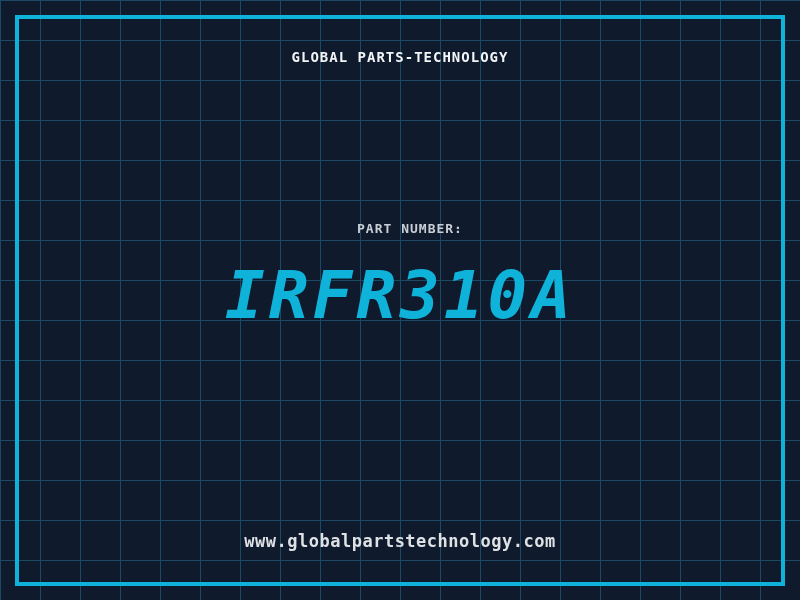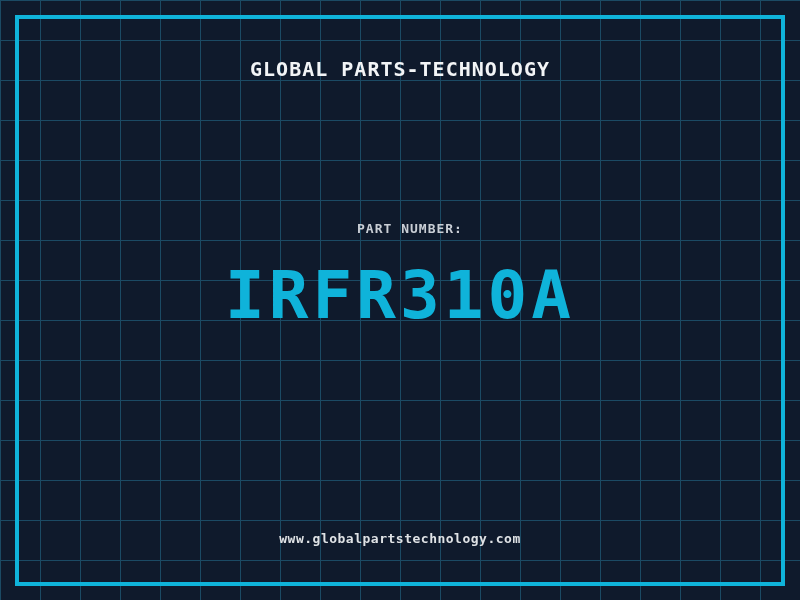--- a/index.html
+++ b/index.html
@@ -33,22 +33,22 @@
   }
   .text {
     position: absolute;
     left: 0;
     right: 0;
     text-align: center;
     white-space: nowrap;
     font-weight: bold;
   }
   .company {
-    top: 57px;
-    font-size: 20px;
+    top: 49px;
+    font-size: 14px;
     letter-spacing: 1px;
     color: var(--heading, #f2f4f6);
   }
   .subtitle {
     top: 81px;
     font-size: 13px;
     letter-spacing: 0.5px;
     color: var(--subtitle, #2fb4d6);
   }
   .part-label {
@@ -57,24 +57,25 @@
     letter-spacing: 1px;
     color: var(--label, #c9ced5);
     margin-left: 20px;
   }
   .part-number {
     top: 263px;
     font-size: 66px;
     line-height: 66px;
     letter-spacing: 4px;
     color: var(--accent, #0fb3da);
+    font-style: italic;
   }
   .website {
     top: 531px;
-    font-size: 13px;
+    font-size: 17px;
     letter-spacing: 0.5px;
     color: var(--url, #dfe2e5);
   }
 </style>
 </head>
 <body>
 
 <div class="card">
   <div class="frame"></div>
   <div class="text company">GLOBAL PARTS-TECHNOLOGY</div>

